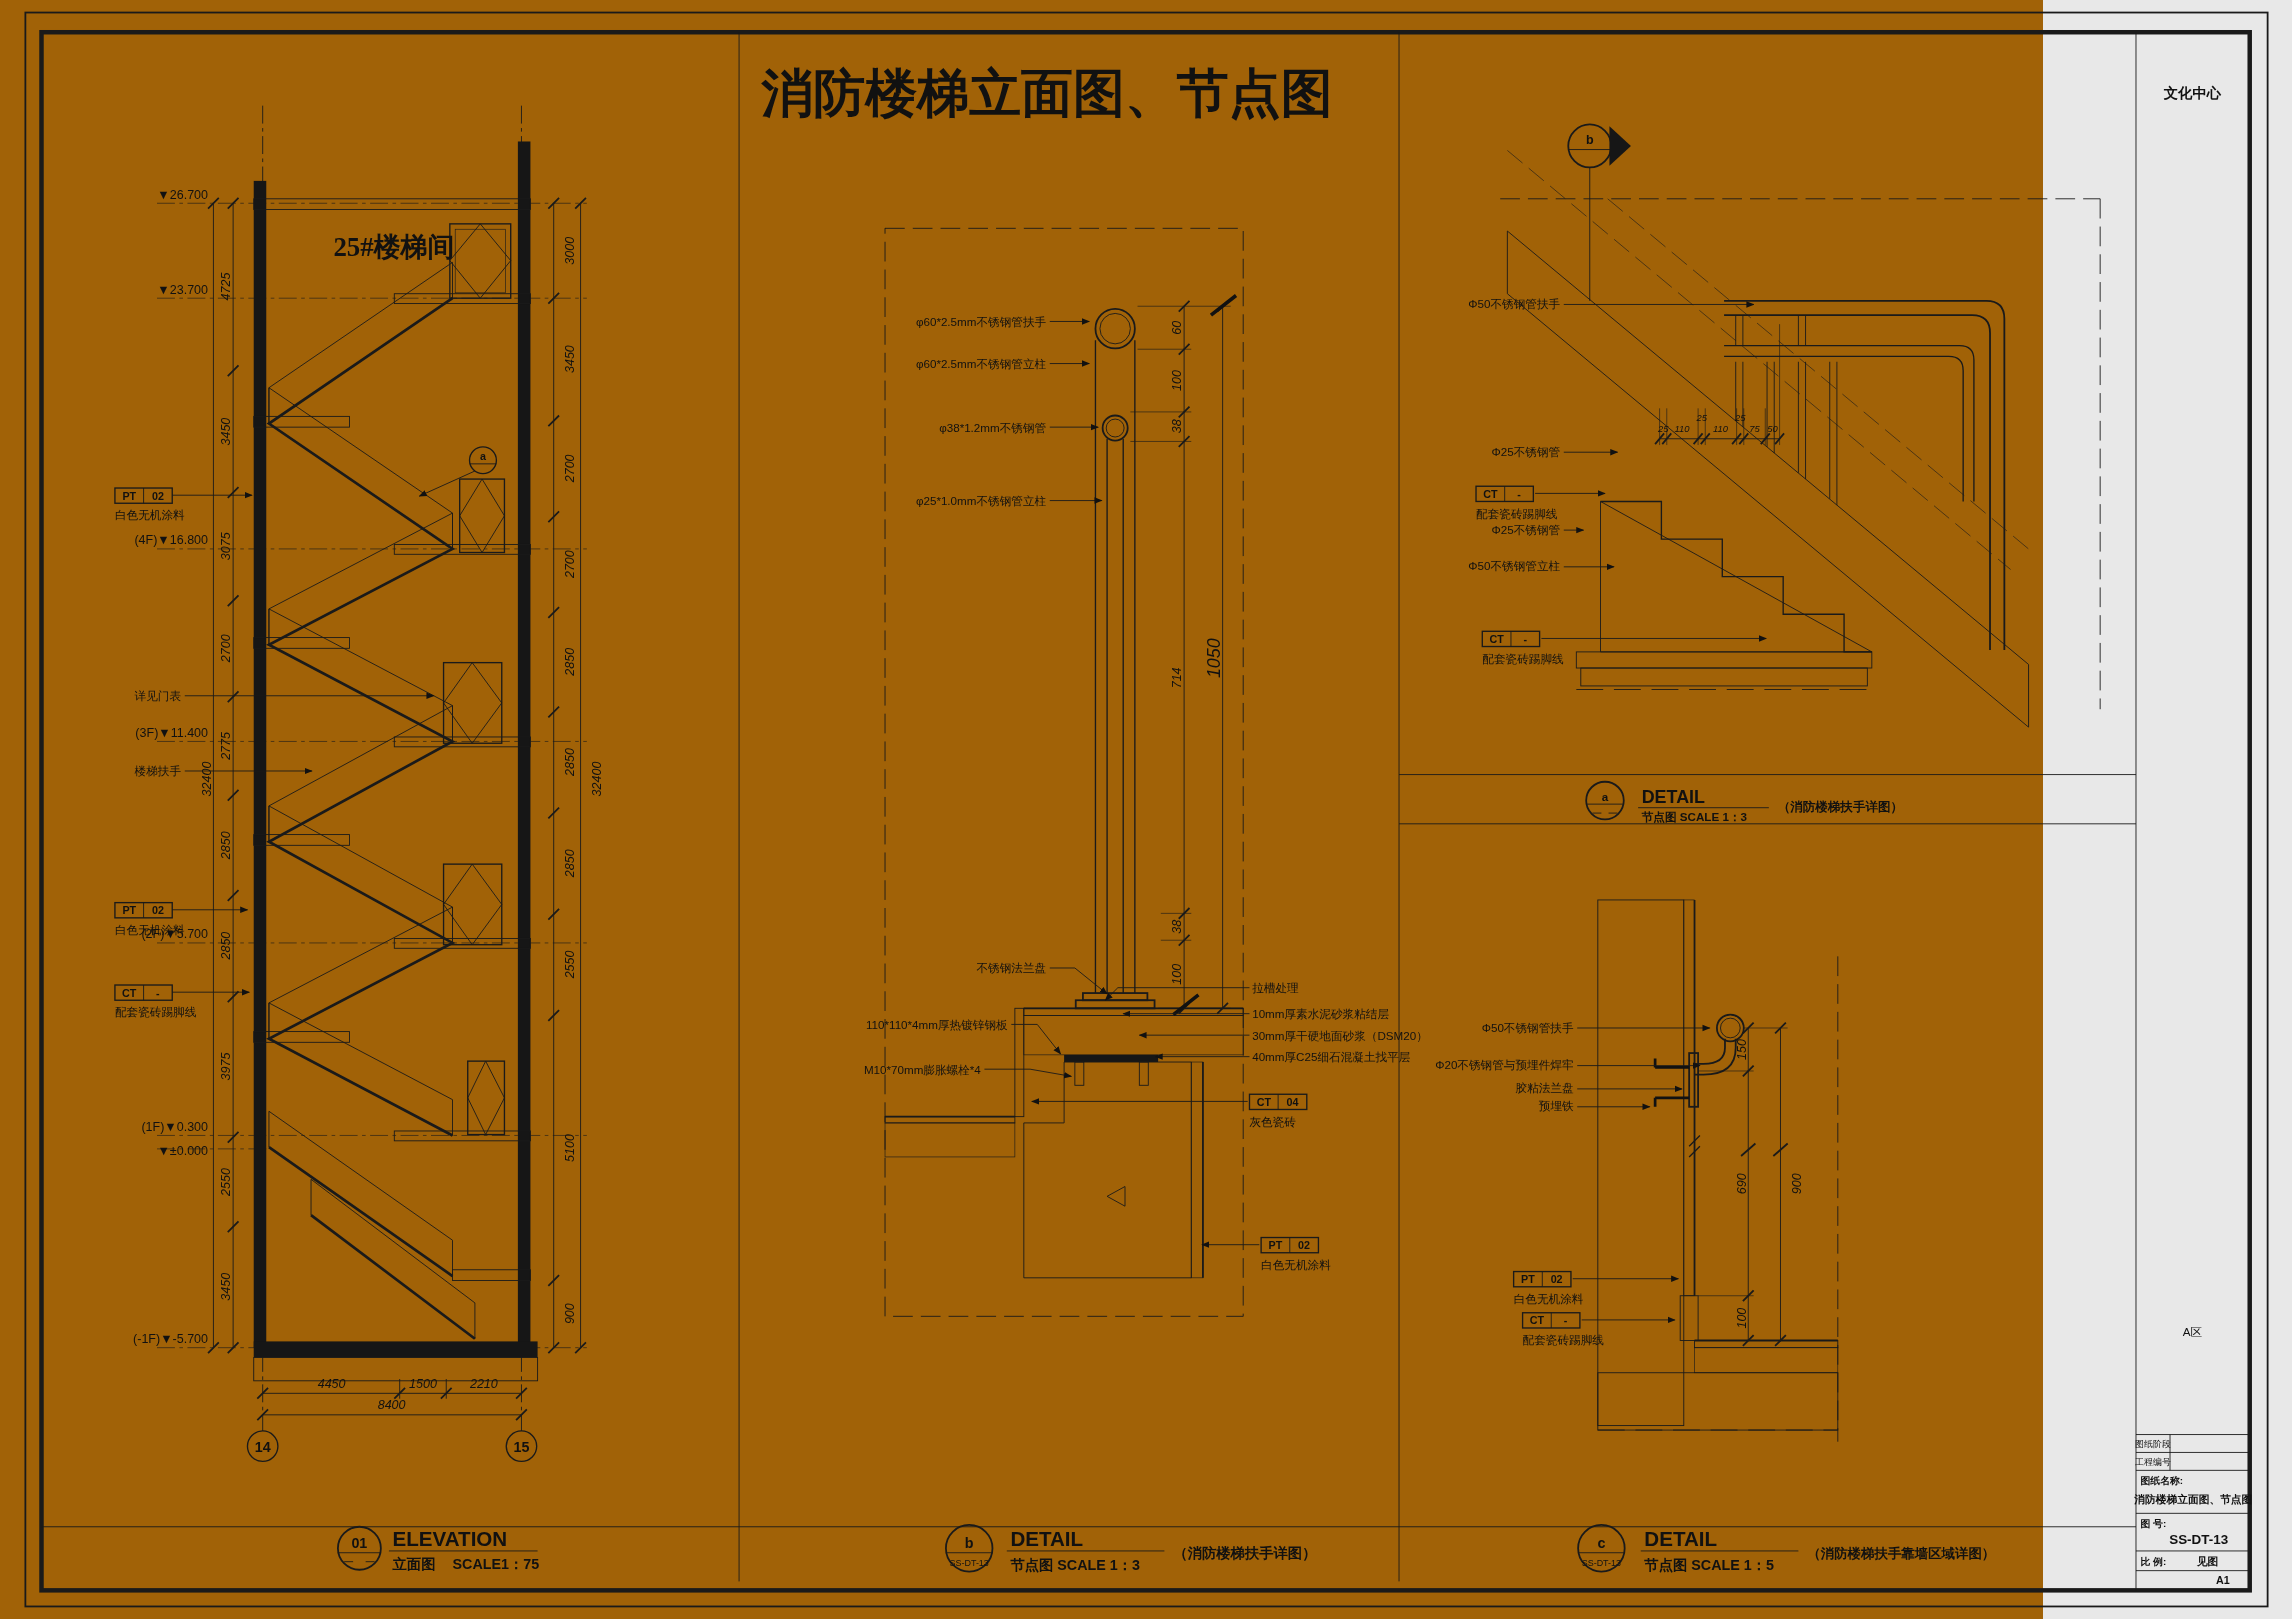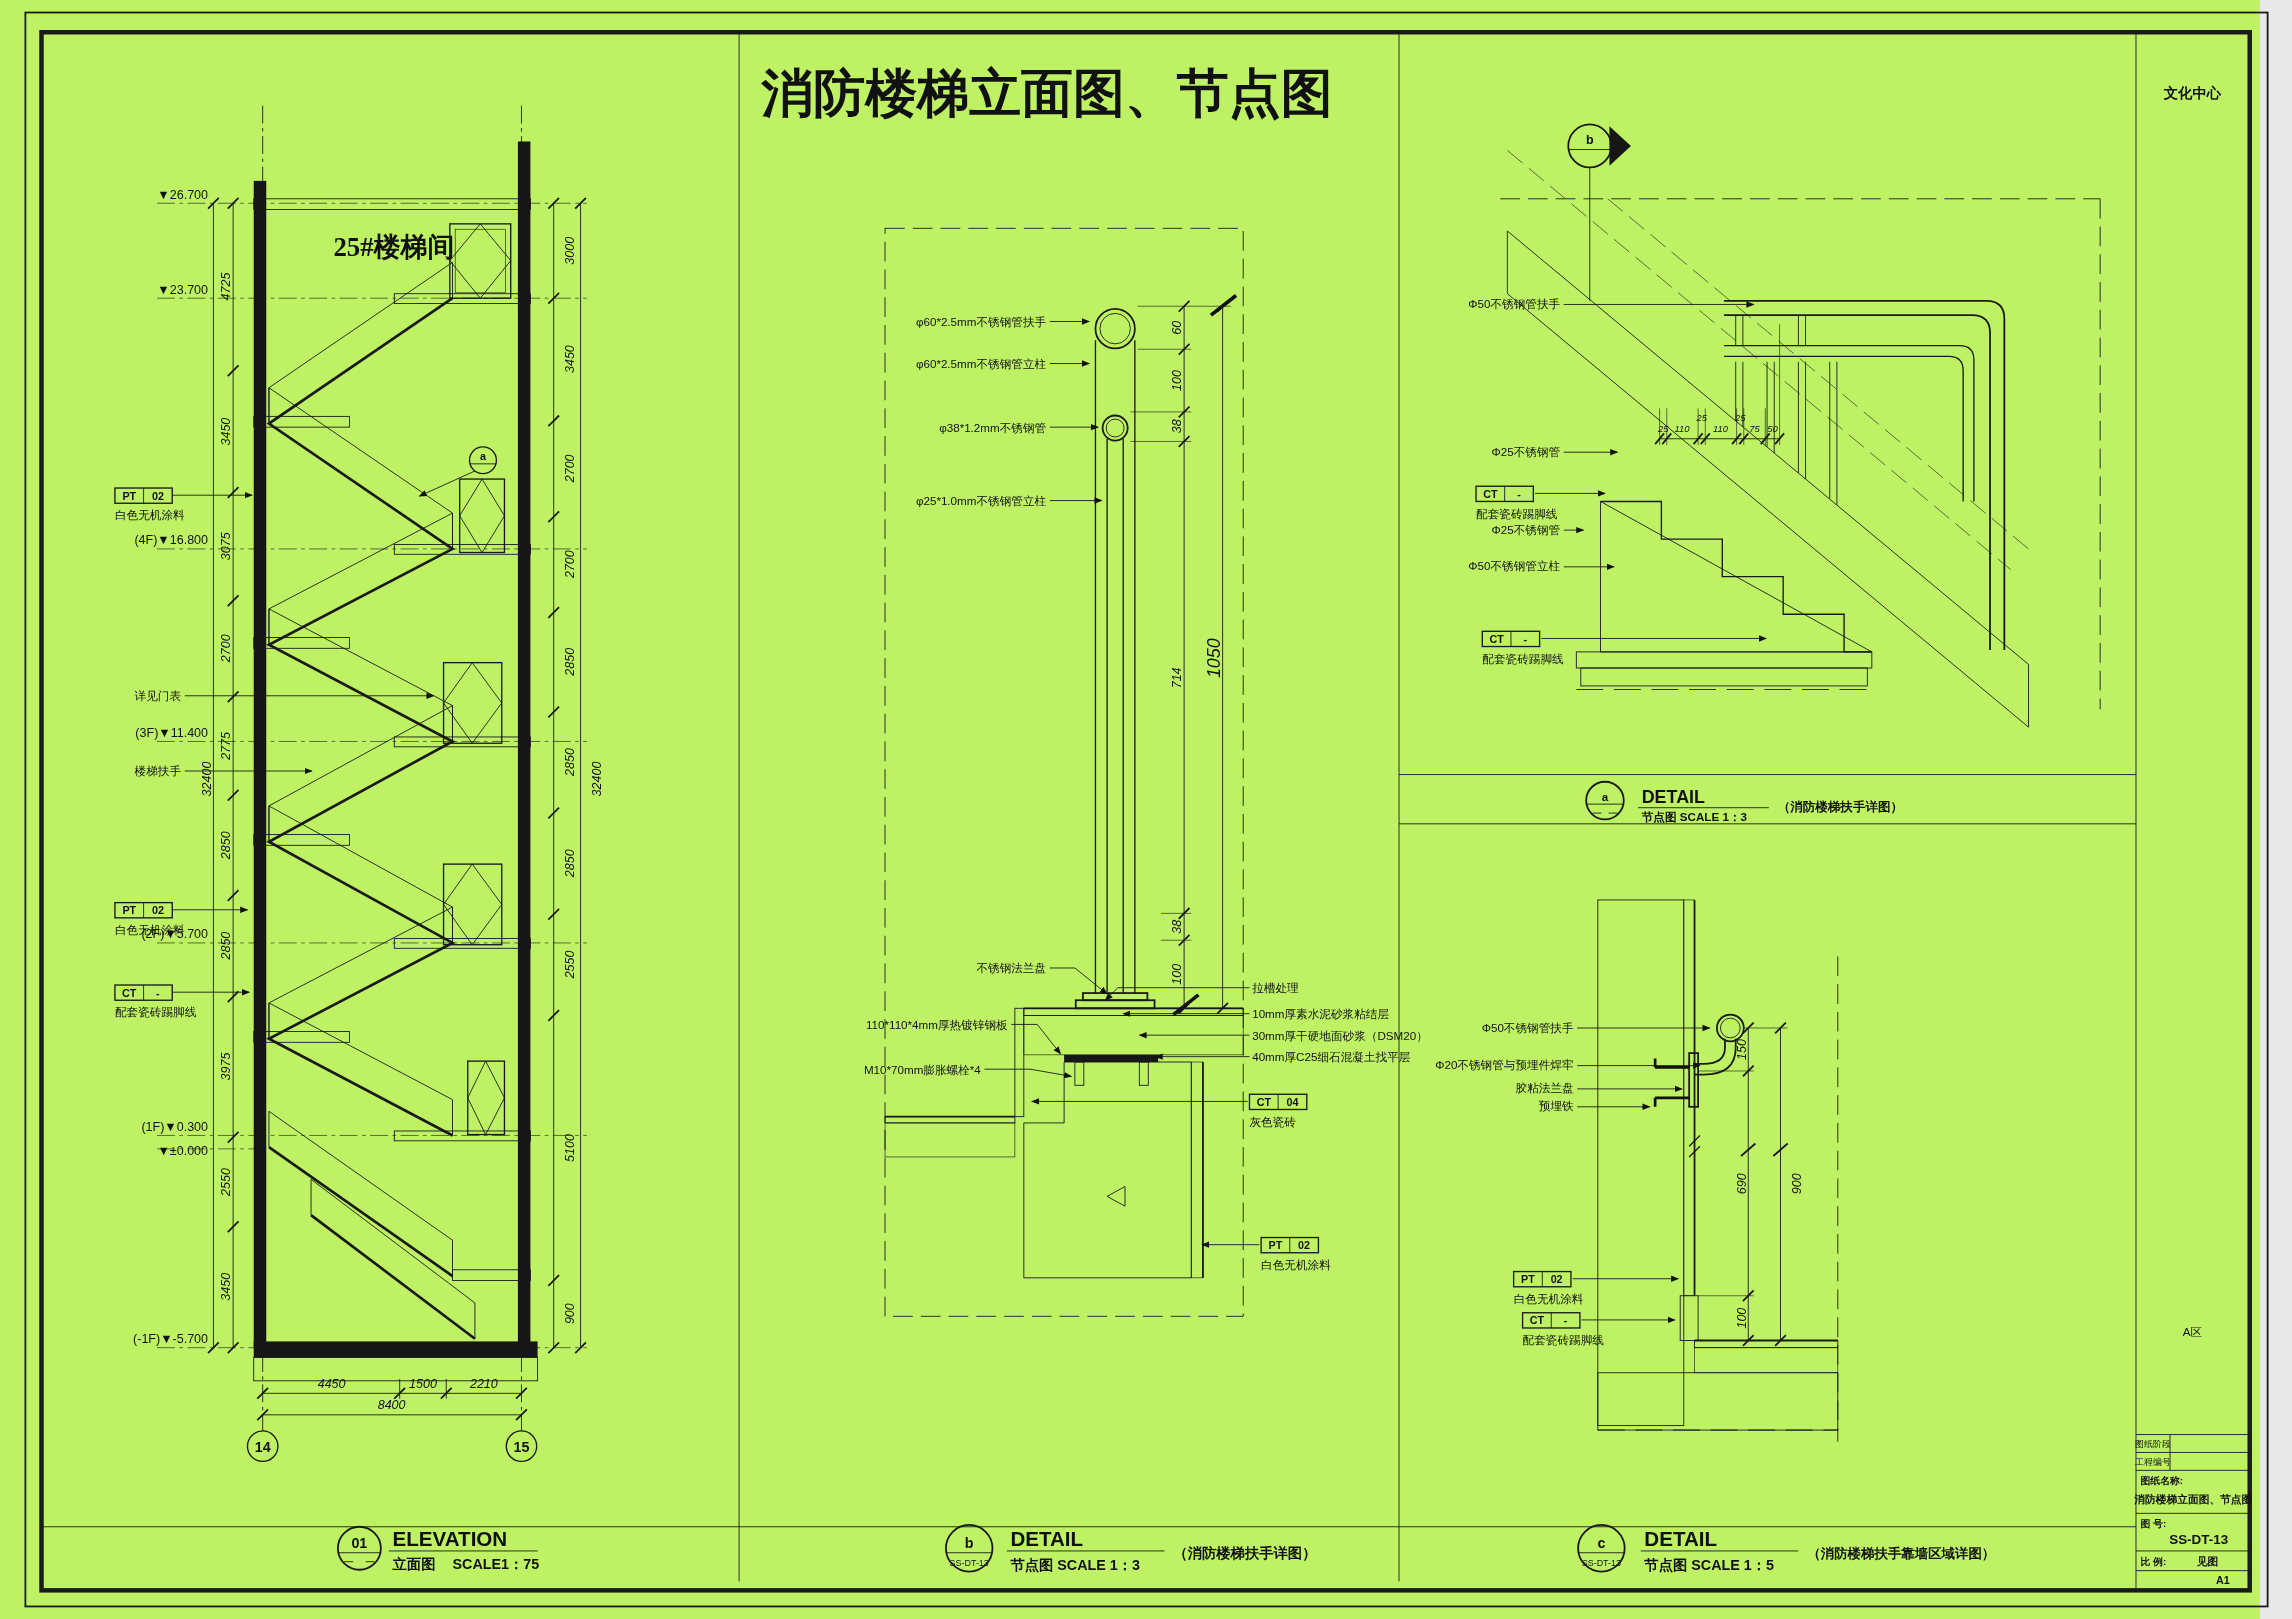--- a/index.html
+++ b/index.html
@@ -1,16 +1,16 @@
 <!DOCTYPE html>
 <html style="font-size:14.3px"><head>
 <meta charset="utf-8">
 <style>
   html,body{margin:0;padding:0;background:#e8e8e8;}
-  #sheet{width:2260px;height:1619px;background:#bef264;position:relative;font-family:"Liberation Sans",sans-serif;}
+  #sheet{width:2043px;height:1619px;background:#a16207;position:relative;font-family:"Liberation Sans",sans-serif;}
   svg{position:absolute;left:0;top:0;}
   svg text{fill:#111;font-family:"Liberation Sans",sans-serif;}
   .s1{stroke:#1a1a1a;stroke-width:1;fill:none}
   .s15{stroke:#1a1a1a;stroke-width:1.5;fill:none}
   .s2{stroke:#1a1a1a;stroke-width:2;fill:none}
   .s3{stroke:#1a1a1a;stroke-width:3;fill:none}
   .s5{stroke:#1a1a1a;stroke-width:5;fill:none}
   .thin{stroke:#1a1a1a;stroke-width:.7;fill:none}
   .dd{stroke-dasharray:22,9}
   .dd2{stroke-dasharray:30,12}

